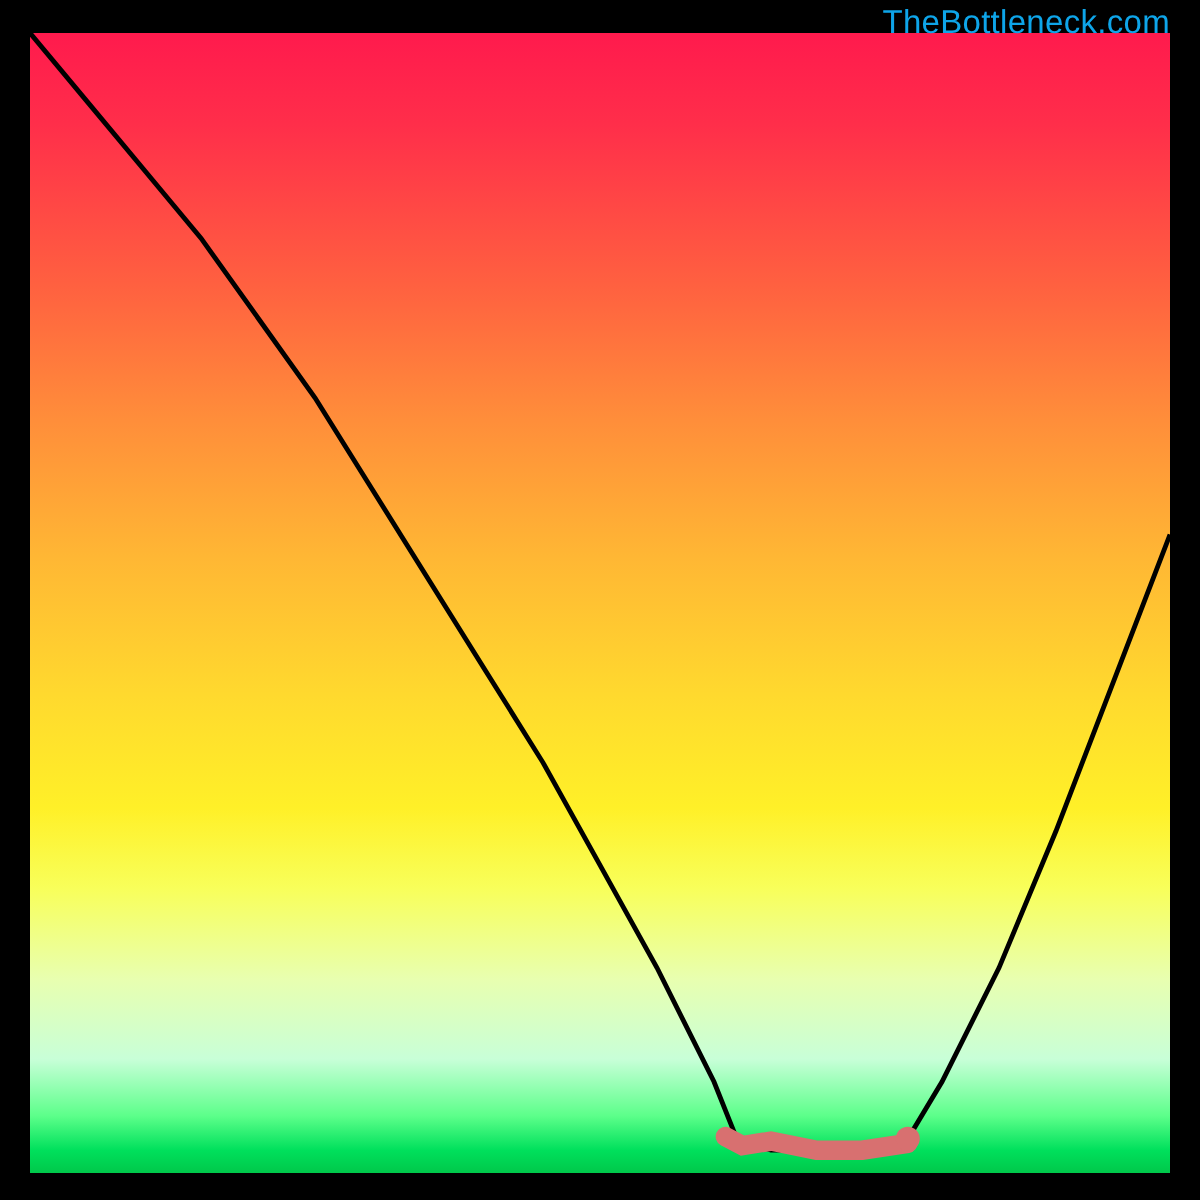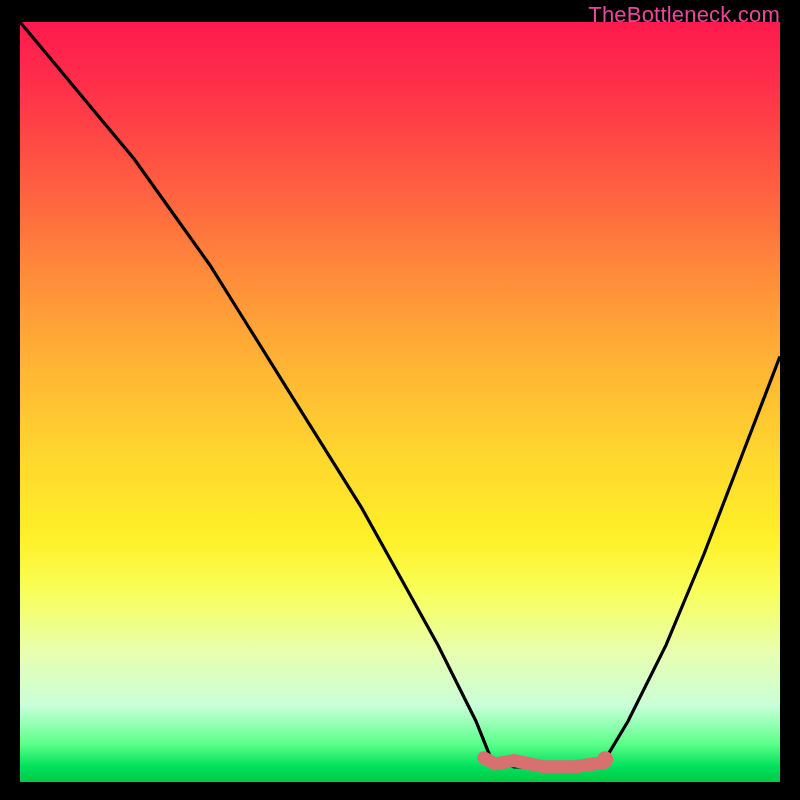--- a/index.html
+++ b/index.html
@@ -54,21 +54,21 @@
     position: absolute;
     left: 0;
     top: 0;
     width: 760px;
     height: 760px;
   }
   .watermark {
     position: absolute;
     top: 2px;
     right: 20px;
-    color: #ec4899;
+    color: #0ea5e9;
     font-size: 22px;
     font-weight: 500;
     letter-spacing: 0.2px;
     user-select: none;
   }
 </style>
 </head>
 <body>
 
 <div class="frame">

